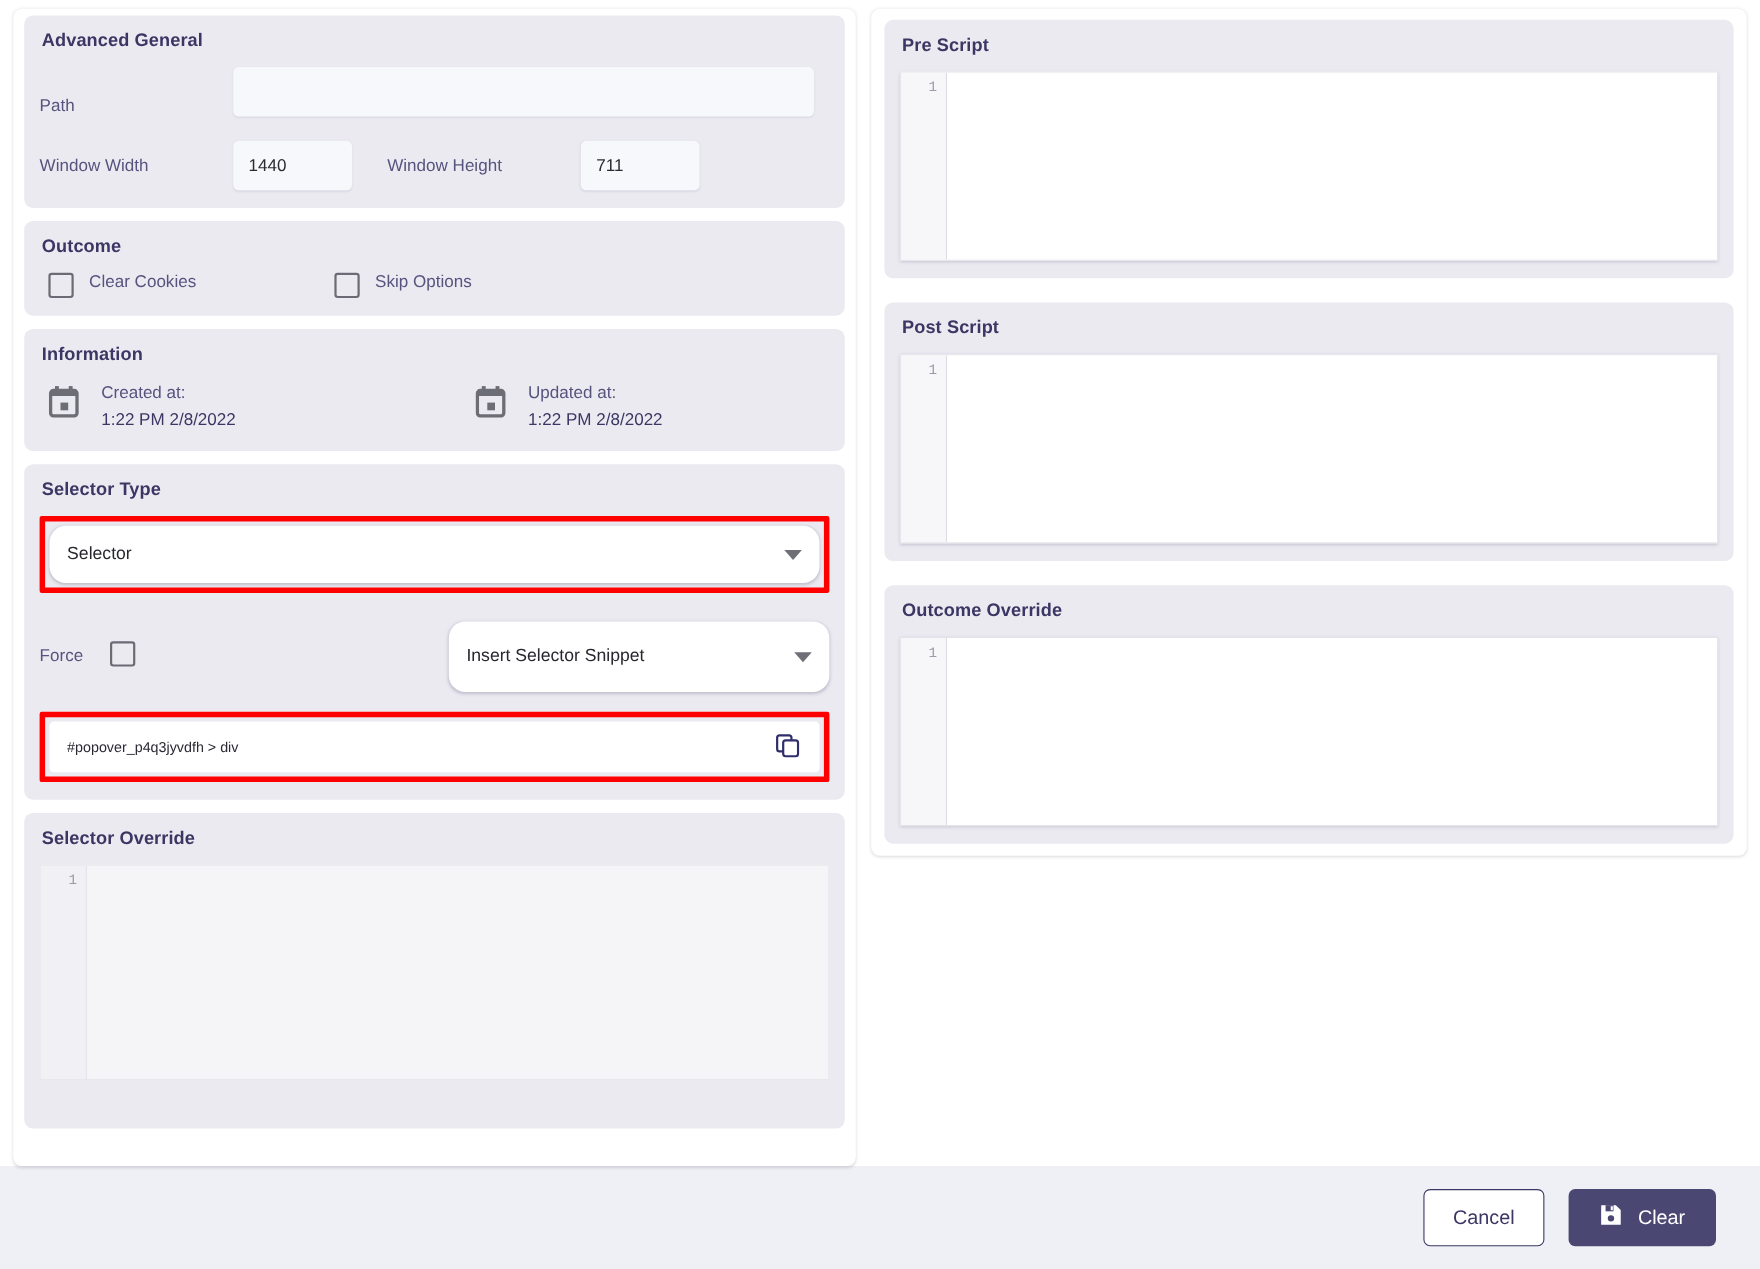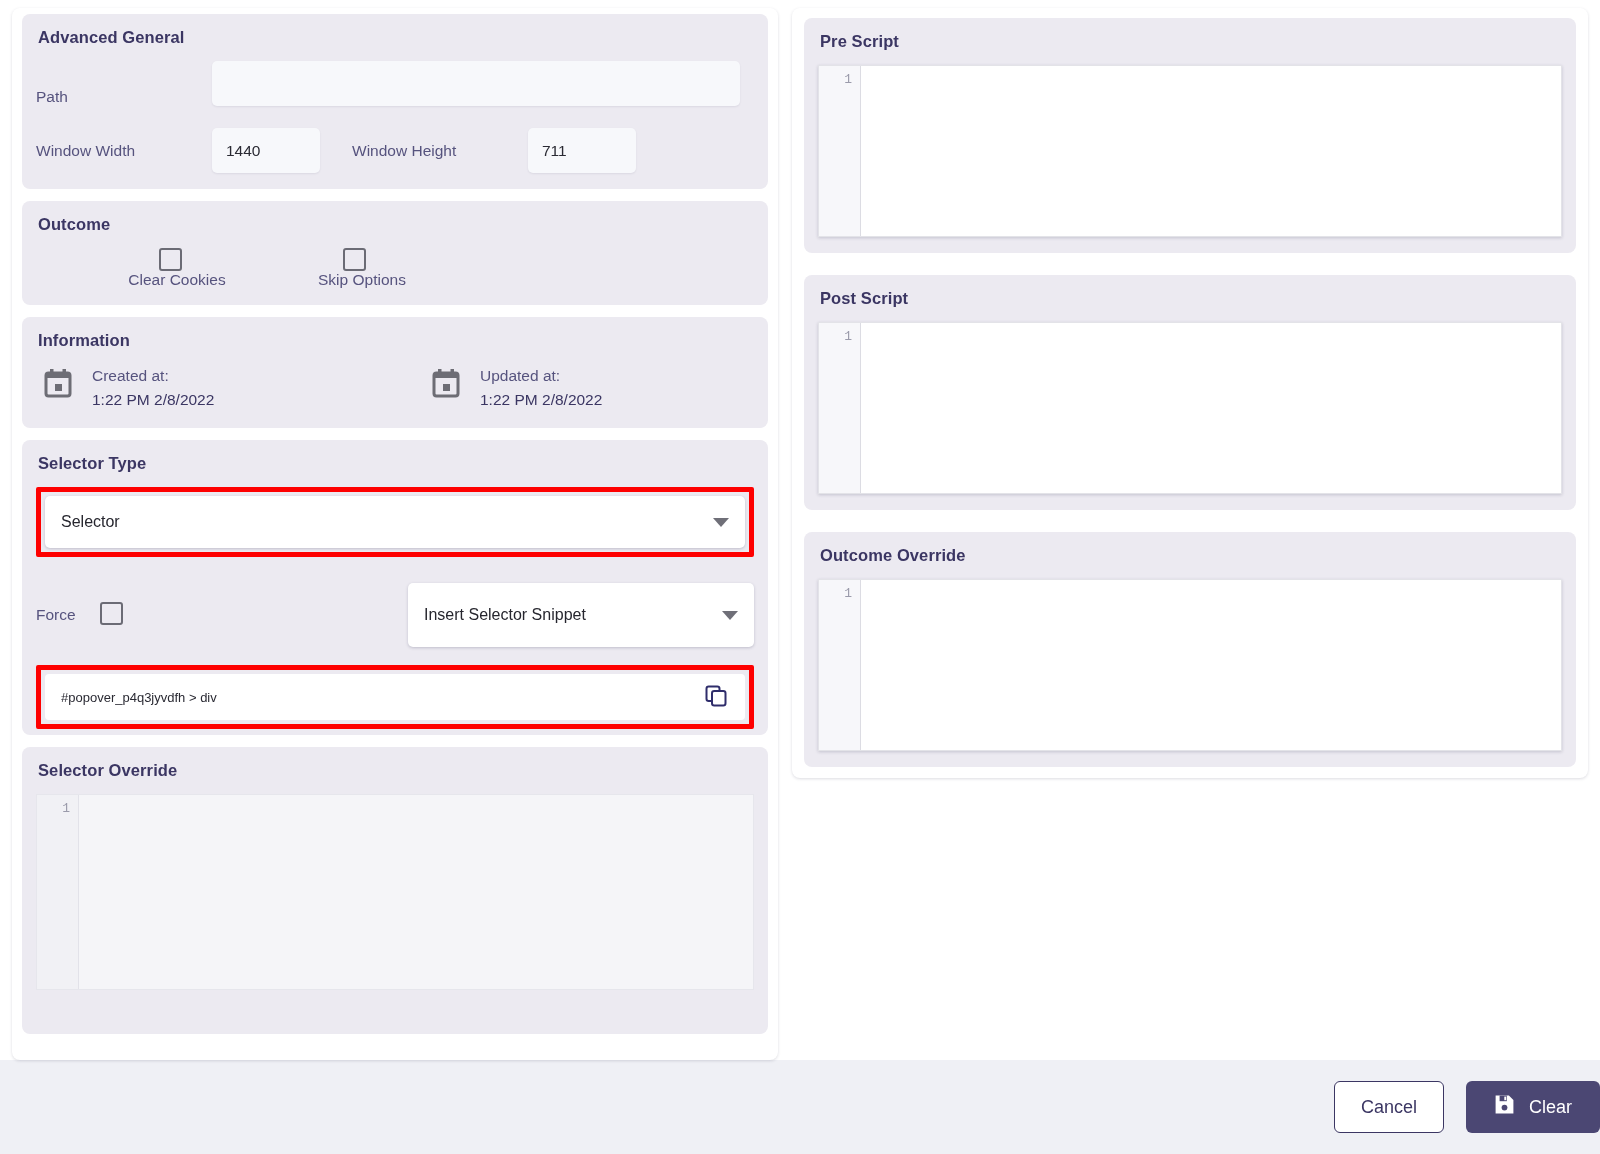--- a/index.html
+++ b/index.html
@@ -119,21 +119,21 @@
   .cbx {
     width: 23px;
     height: 23px;
     border: 2.2px solid #6b6b75;
     border-radius: 3px;
     background: transparent;
     box-sizing: border-box;
     display: inline-block;
     flex: 0 0 auto;
   }
-  .cbx-wrap { display: flex; align-items: center; flex-direction: column; }
+  .cbx-wrap { display: flex; align-items: flex-start; }
   .cbx-label {
     font-size: 15.5px;
     color: #56537e;
     margin-left: 14px;
   }
 
   .options-row { display: flex; align-items: center; }
   .options-row .opt1 { width: 252px; padding-left: 8px; }
   .options-row .opt2 { padding-left: 8px; }
 
@@ -143,21 +143,21 @@
   .info-item.first { width: 380px; padding-left: 8px; }
   .info-item.second { padding-left: 8px; }
   .cal-icon { margin-right: 20px; margin-top: 4px; flex: 0 0 auto; }
   .info-text { line-height: 1.55; }
   .info-key { font-size: 15.5px; color: #56537e; display: block; }
   .info-val { font-size: 15.5px; color: #3b3663; display: block; }
 
   
   .select-box {
     background: #ffffff;
-    border-radius: 5px;
+    border-radius: 15px;
     height: 52px;
     display: flex;
     align-items: center;
     justify-content: space-between;
     padding: 0 16px;
     box-sizing: border-box;
     box-shadow: 0 1px 3px rgba(60,60,90,0.25);
     font-size: 16px;
     color: #26262e;
   }
@@ -171,21 +171,21 @@
 
   
   .hl {
     border: 5px solid #fe0000;
     border-radius: 2px;
     padding: 4px;
     box-sizing: border-box;
     background: transparent;
   }
 
-  .selector-type-card { padding-bottom: 6px; }
+  .selector-type-card { padding-bottom: 16px; }
 
   .force-row {
     display: flex;
     align-items: center;
     margin: 26px 0 6px 0;
   }
   .force-lbl { width: 42px; font-size: 15.5px; color: #56537e; }
   .force-cbx-wrap { margin-left: 22px; }
   .snippet-select {
     width: 346px;
@@ -240,20 +240,21 @@
   .right-card.first { margin-top: 10px; }
 
   
   .footer {
     height: 94px;
     flex: 0 0 94px;
     background: #eff0f5;
     display: flex;
     align-items: center;
     justify-content: flex-end;
+    padding-right: 40px;
     box-sizing: border-box;
     gap: 22px;
   }
   .btn {
     height: 52px;
     border-radius: 6px;
     font-size: 18px;
     display: inline-flex;
     align-items: center;
     justify-content: center;

